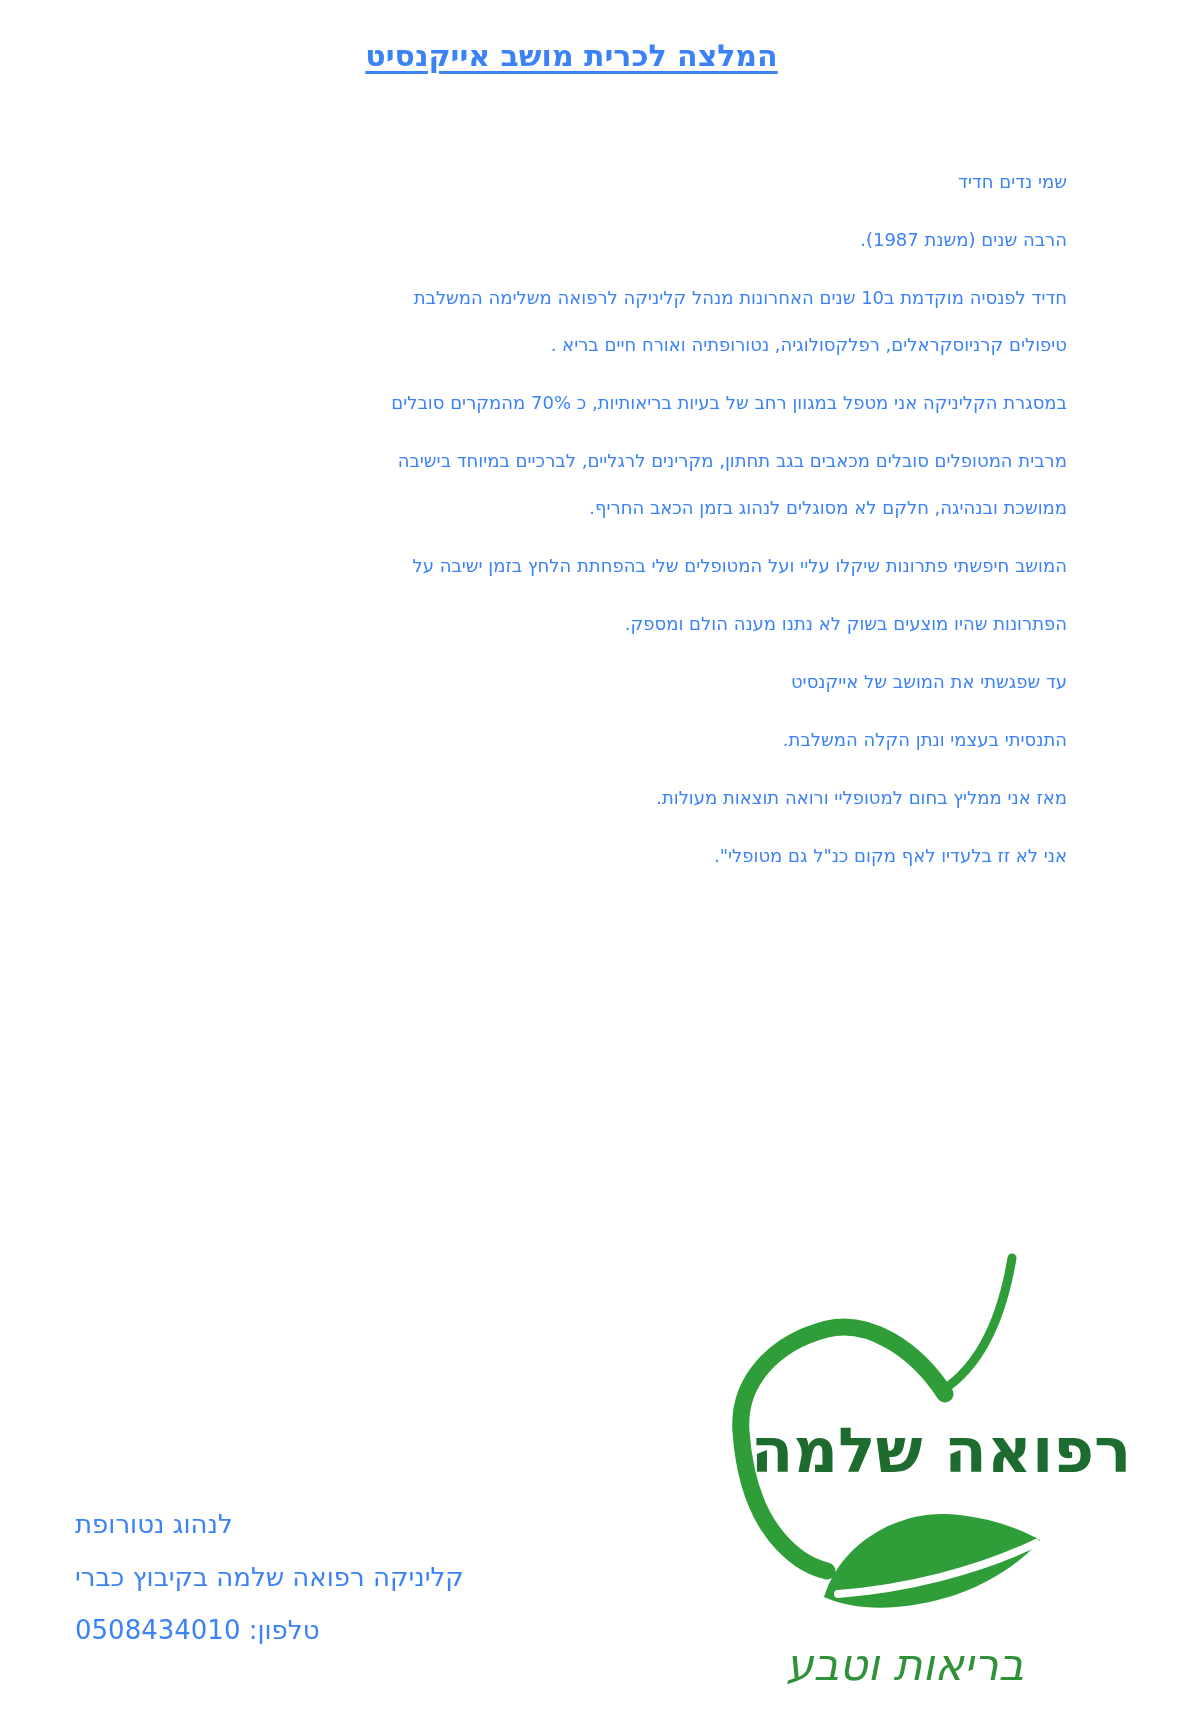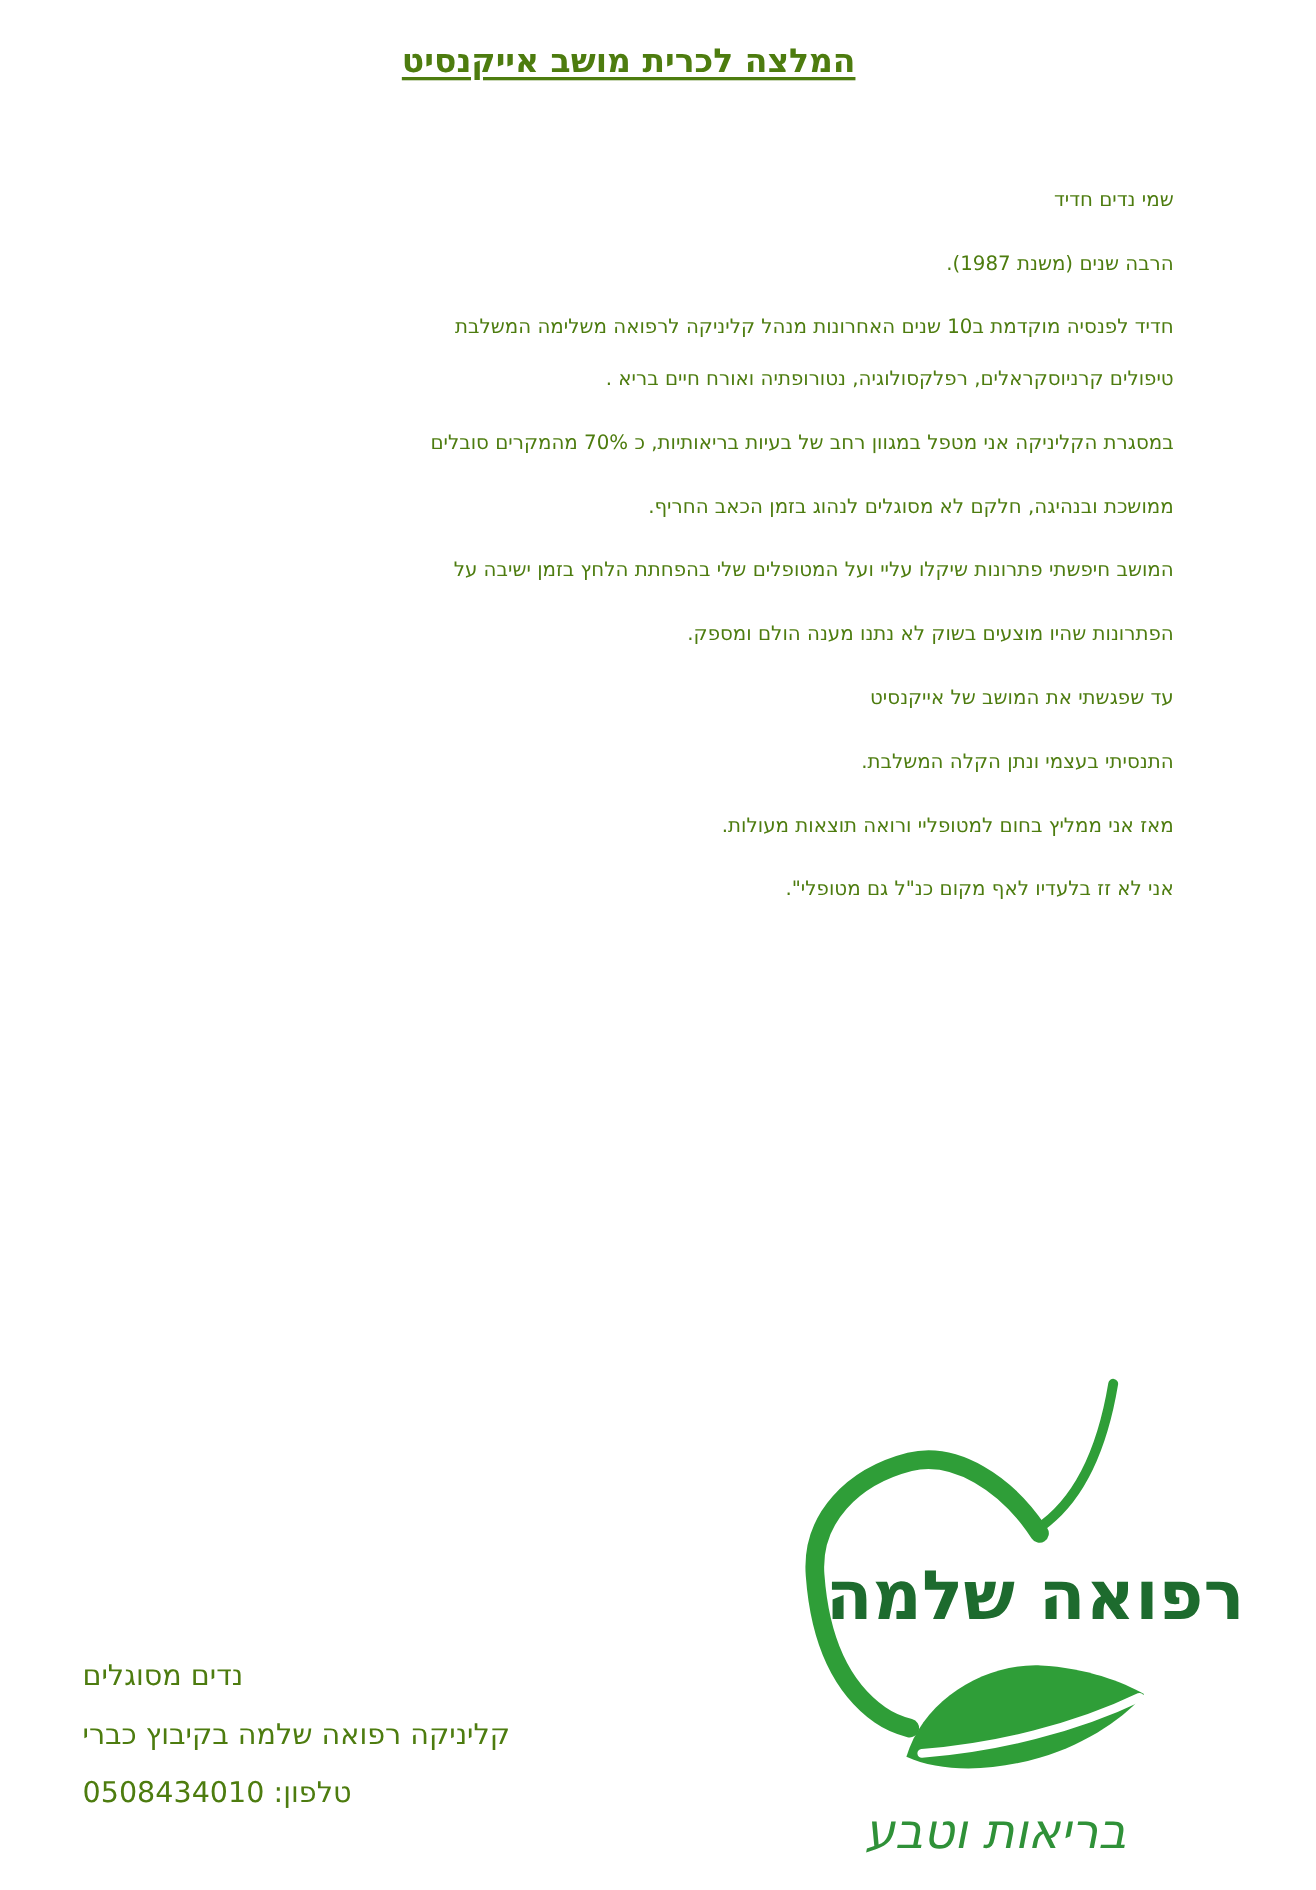--- a/index.html
+++ b/index.html
@@ -3,21 +3,21 @@
 <meta charset="utf-8">
 <style>
   html,body{margin:0;padding:0;background:#ffffff;}
   .page{
     position:relative;
     width:1143px;
     height:1718px;
     background:#ffffff;
     overflow:hidden;
     font-family:"DejaVu Sans",sans-serif;
-    color:#4d7c0f;
+    color:#3b82f6;
   }
   .doc-title{
     position:absolute;
     top:38px; left:0; right:0;
     margin:0;
     text-align:center;
     font-size:30px;
     font-weight:bold;
     text-decoration:underline;
     text-underline-offset:5px;
@@ -64,20 +64,21 @@
       <div class="line">הרבה שנים (משנת 1987).</div>
     </div>
     <div class="para">
       <div class="line">חדיד לפנסיה מוקדמת ב10 שנים האחרונות מנהל קליניקה לרפואה משלימה המשלבת</div>
       <div class="line">טיפולים קרניוסקראלים, רפלקסולוגיה, נטורופתיה ואורח חיים בריא .</div>
     </div>
     <div class="para">
       <div class="line">במסגרת הקליניקה אני מטפל במגוון רחב של בעיות בריאותיות, כ 70% מהמקרים סובלים</div>
     </div>
     <div class="para">
+      <div class="line">מרבית המטופלים סובלים מכאבים בגב תחתון, מקרינים לרגליים, לברכיים במיוחד בישיבה</div>
       <div class="line">ממושכת ובנהיגה, חלקם לא מסוגלים לנהוג בזמן הכאב החריף.</div>
     </div>
     <div class="para">
       <div class="line">המושב חיפשתי פתרונות שיקלו עליי ועל המטופלים שלי בהפחתת הלחץ בזמן ישיבה על</div>
     </div>
     <div class="para">
       <div class="line">הפתרונות שהיו מוצעים בשוק לא נתנו מענה הולם ומספק.</div>
     </div>
     <div class="para">
       <div class="line">עד שפגשתי את המושב של אייקנסיט</div>
@@ -87,21 +88,21 @@
     </div>
     <div class="para">
       <div class="line">מאז אני ממליץ בחום למטופליי ורואה תוצאות מעולות.</div>
     </div>
     <div class="para">
       <div class="line">אני לא זז בלעדיו לאף מקום כנ"ל גם מטופלי".</div>
     </div>
   </div>
 
   <div class="signature">
-    <div class="line">נדים מסוגלים</div>
+    <div class="line">לנהוג נטורופת</div>
     <div class="line">קליניקה רפואה שלמה בקיבוץ כברי</div>
     <div class="line">טלפון: 0508434010</div>
   </div>
 
   <div class="logo">
     <svg viewBox="0 0 440 460" xmlns="http://www.w3.org/2000/svg">
 
       <path d="M243,150 C278,127 301,84 312,18" fill="none" stroke-width="9" stroke-linecap="round" stroke="#2f9e38"></path>
 
       <path d="M245,154 C215,108 168,79 127,89 C76,102 37,140 41,192 C45,247 62,292 100,319 C110,326 119,329 127,331" fill="none" stroke-width="17" stroke-linecap="round" stroke="#2f9e38"></path>

